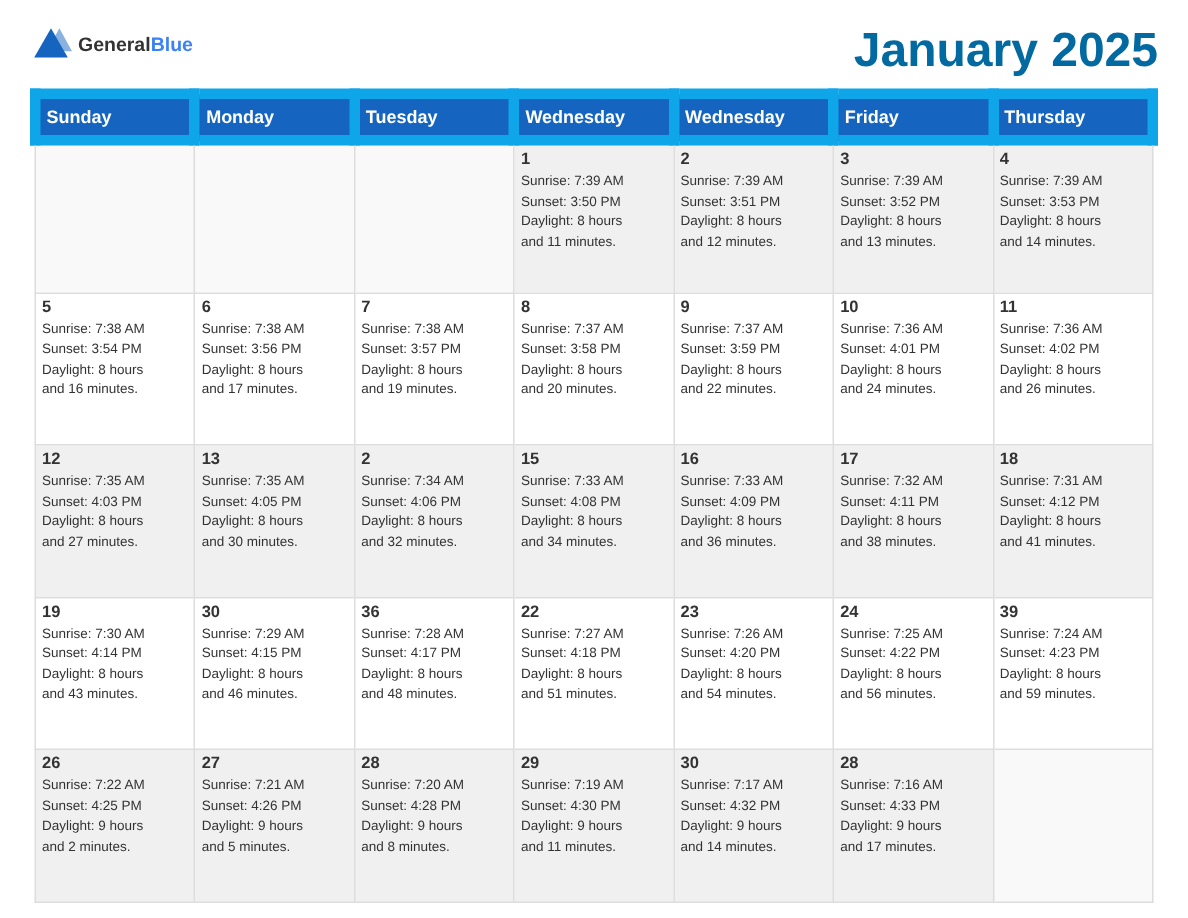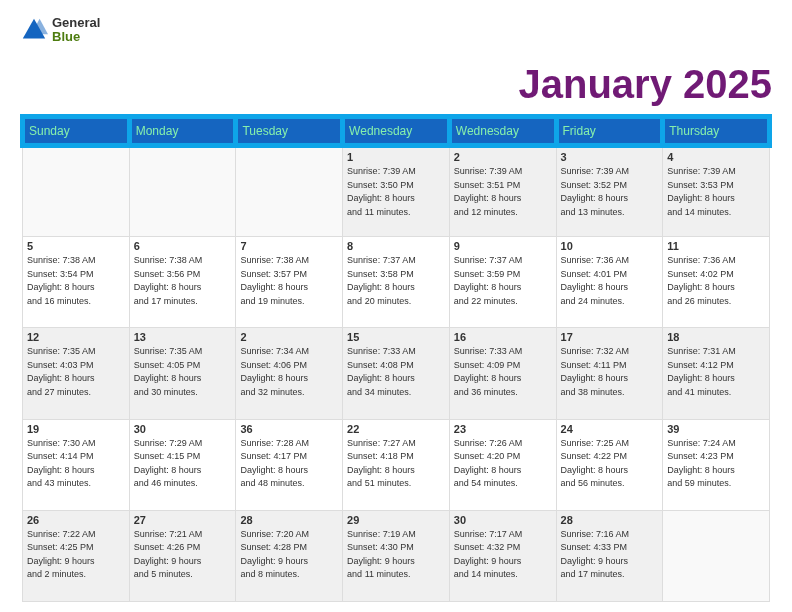--- a/index.html
+++ b/index.html
@@ -23,60 +23,59 @@
       justify-content: space-between;
       margin-bottom: 8px;
     }
     .logo {
       display: flex;
       align-items: center;
       gap: 4px;
     }
     .logo-text {
       display: flex;
-      flex-direction: column;
+      flex-direction: row;
       font-size: 13px;
       font-weight: bold;
       line-height: 1.1;
     }
     .logo-general { color: #333; }
-    .logo-blue { color: #4d7c0f; }
+    .logo-blue { color: #3b82f6; }
     .logo-icon {
       width: 28px;
       height: 28px;
     }
     .title-block {
       text-align: right;
     }
     .month-title {
-      font-size: 40px;
-      font-weight: bold;
-      color: #701a75;
+      font-size: 32px;
+      font-weight: bold;
+      color: #0369a1;
       line-height: 1.1;
-      margin-top: 46px;
     }
     .location {
       font-size: 14px;
       color: #444;
     }
     .calendar {
       flex: 1;
       border: 1px solid #ccc;
       border-collapse: collapse;
       width: 100%;
       table-layout: fixed;
     }
     .calendar th {
       background: #1565c0;
-      color: #86efac;
+      color: #ffffff;
       font-size: 12px;
-      font-weight: normal;
+      font-weight: bold;
       padding: 5px 4px;
       text-align: left;
-      border: 5px solid #0ea5e9;
+      border: 7px solid #0ea5e9;
     }
     .calendar td {
       border: 1px solid #ddd;
       vertical-align: top;
       padding: 3px 4px;
       font-size: 9.5px;
       color: #333;
       height: 88px;
       background: #fff;
     }

